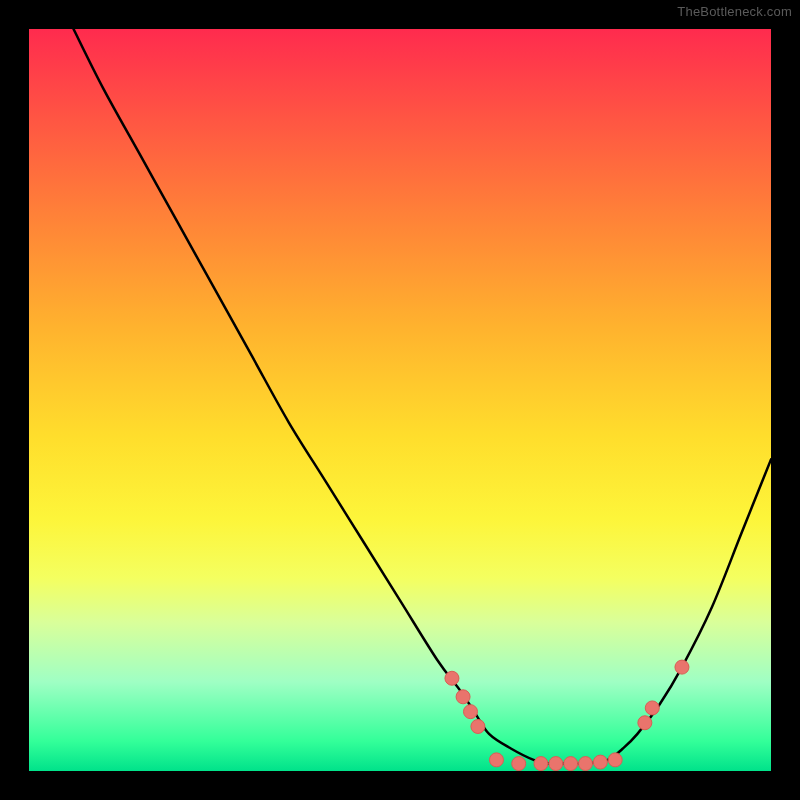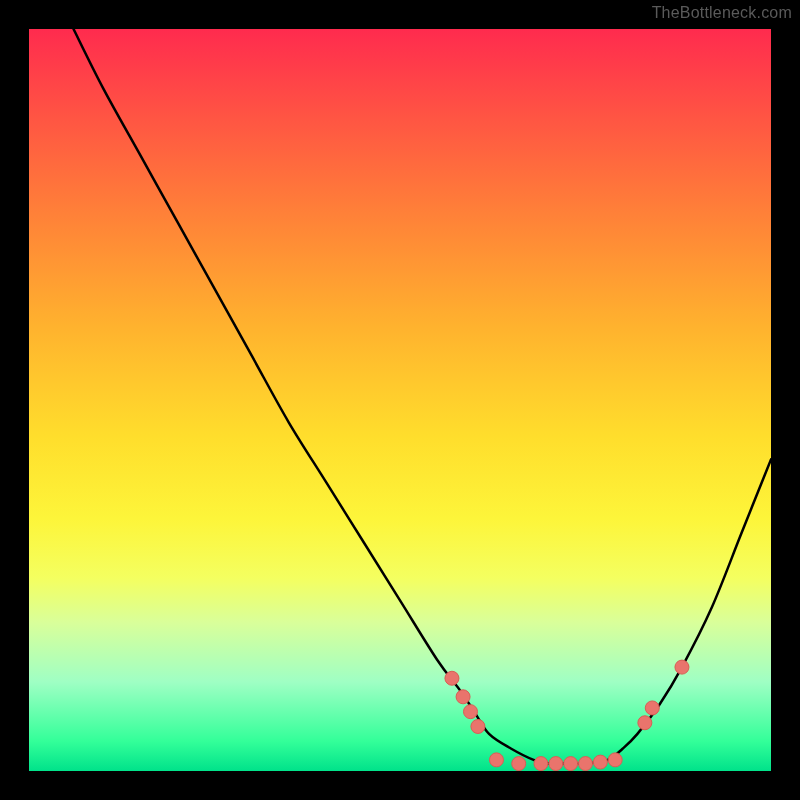--- a/index.html
+++ b/index.html
@@ -23,21 +23,21 @@
       #9fffc4 88%,
       #33ff99 96%,
       #00e28a 100%);
     overflow: hidden;
   }
   .watermark {
     position: absolute;
     top: 4px;
     right: 8px;
     color: #5a5a5a;
-    font-size: 16px;
+    font-size: 13px;
     font-weight: 500;
     letter-spacing: 0.2px;
   }
   svg.curve {
     position: absolute;
     left: 0; top: 0;
     width: 742px; height: 742px;
   }
   .dot {
     fill: #e9746c;

